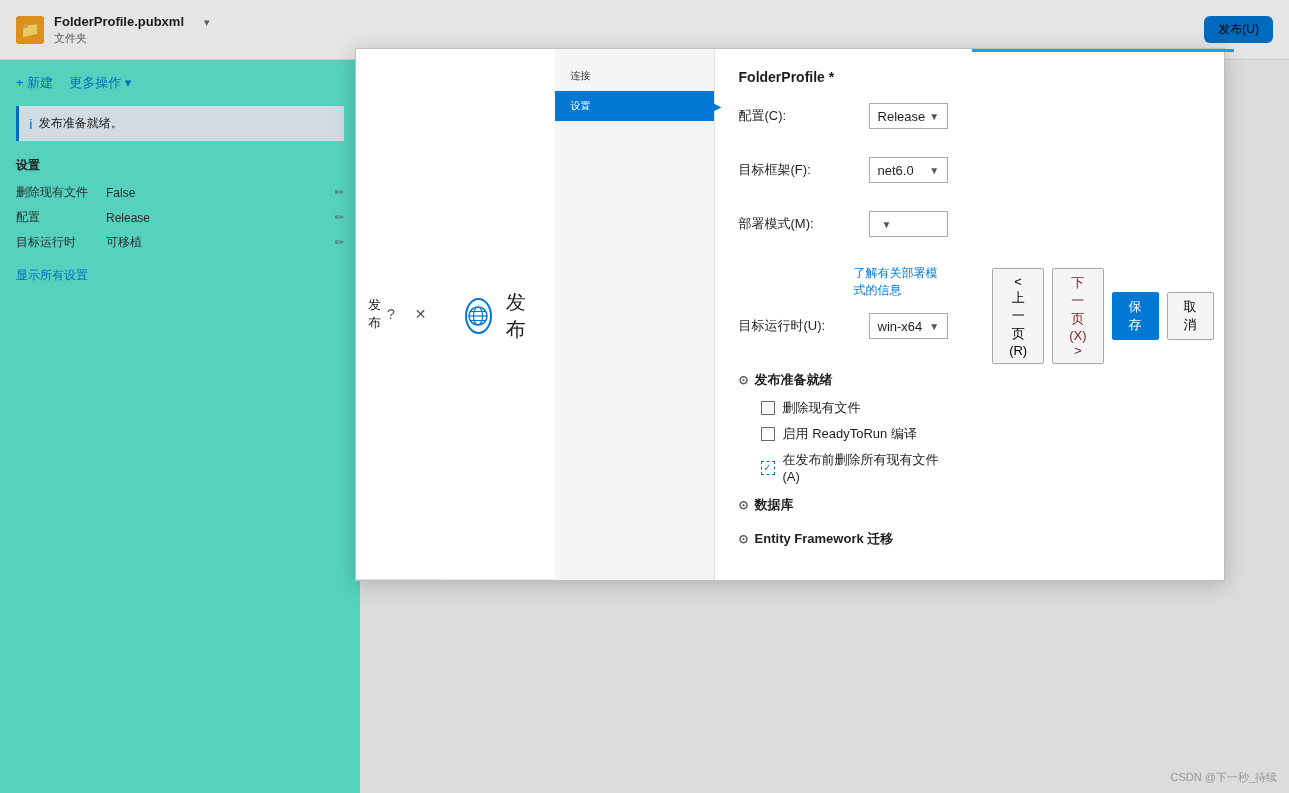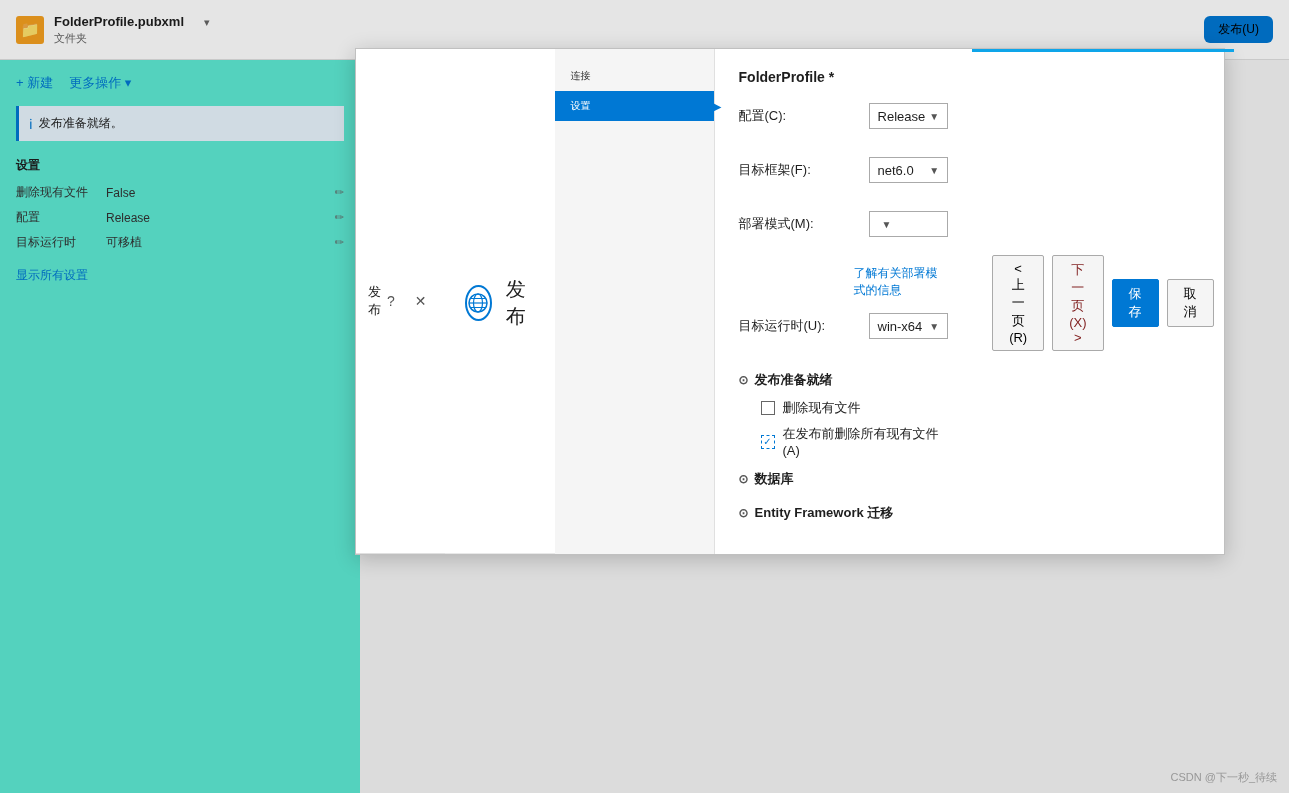--- a/index.html
+++ b/index.html
@@ -449,20 +449,24 @@
         <div class="collapsible-header">
           <span class="collapse-icon">⊙</span>
           <span>发布准备就绪</span>
         </div>
         <div class="collapsible-content">
           <div class="checkbox-row">
             <div class="checkbox-input"></div>
             <span>删除现有文件</span>
           </div>
           <div class="checkbox-row">
+            <div class="checkbox-input"></div>
+            <span>启用 ReadyToRun 编译</span>
+          </div>
+          <div class="checkbox-row">
             <div class="checkbox-input checked checkbox-dashed"></div>
             <span>在发布前删除所有现有文件(A)</span>
           </div>
         </div>
       </div>
 
       <div class="collapsible-section">
         <div class="collapsible-header">
           <span class="collapse-icon">⊙</span>
           <span>数据库</span>

